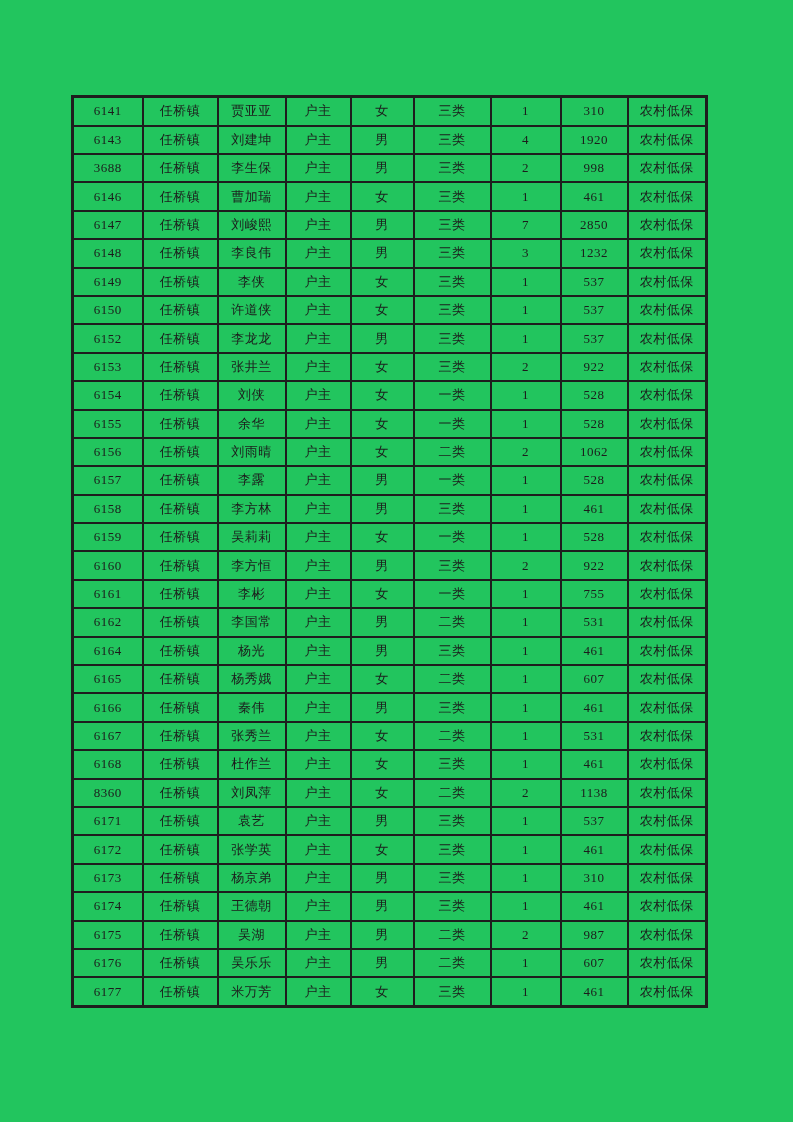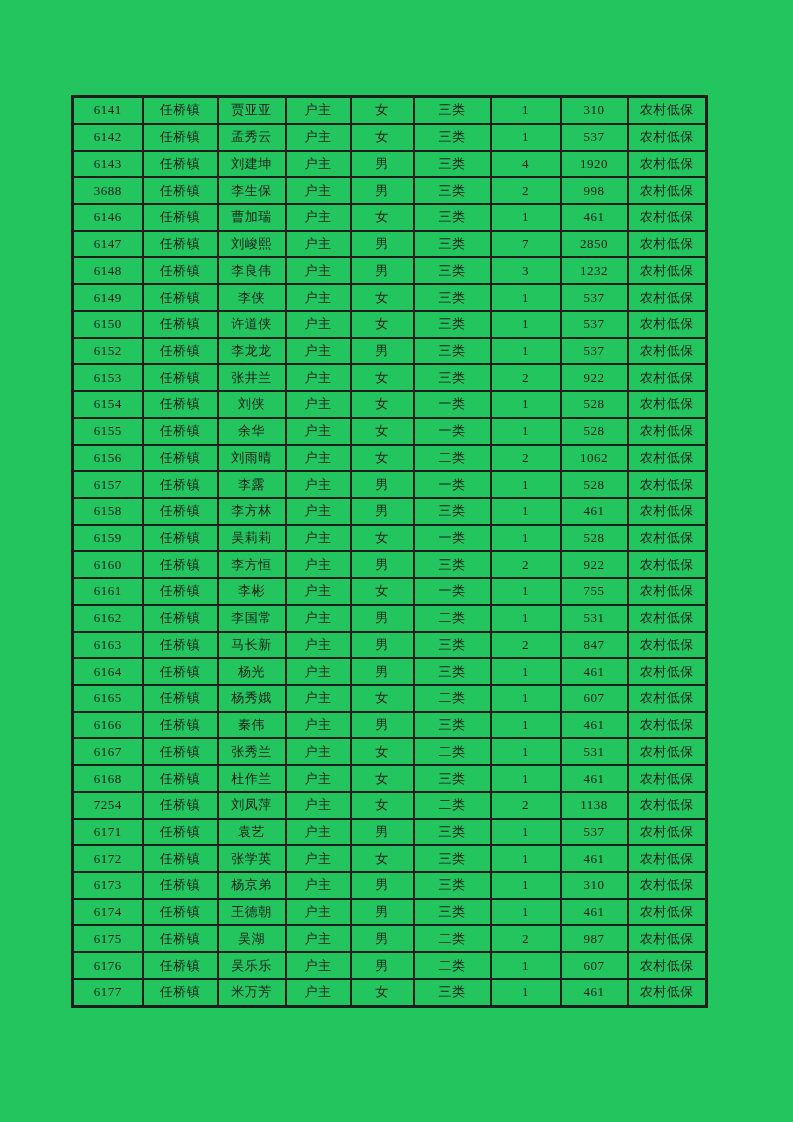--- a/index.html
+++ b/index.html
@@ -79,31 +79,20 @@
             <td>任桥镇</td>
             <td>贾亚亚</td>
             <td>户主</td>
             <td>女</td>
             <td>三类</td>
             <td>1</td>
             <td>310</td>
             <td>农村低保</td>
           </tr>
           <tr>
-            <td>6142</td>
-            <td>任桥镇</td>
-            <td>孟秀云</td>
-            <td>户主</td>
-            <td>女</td>
-            <td>三类</td>
-            <td>1</td>
-            <td>537</td>
-            <td>农村低保</td>
-          </tr>
-          <tr>
             <td>6143</td>
             <td>任桥镇</td>
             <td>刘建坤</td>
             <td>户主</td>
             <td>男</td>
             <td>三类</td>
             <td>4</td>
             <td>1920</td>
             <td>农村低保</td>
           </tr>
@@ -288,31 +277,20 @@
             <td>任桥镇</td>
             <td>李国常</td>
             <td>户主</td>
             <td>男</td>
             <td>二类</td>
             <td>1</td>
             <td>531</td>
             <td>农村低保</td>
           </tr>
           <tr>
-            <td>6163</td>
-            <td>任桥镇</td>
-            <td>马长新</td>
-            <td>户主</td>
-            <td>男</td>
-            <td>三类</td>
-            <td>2</td>
-            <td>847</td>
-            <td>农村低保</td>
-          </tr>
-          <tr>
             <td>6164</td>
             <td>任桥镇</td>
             <td>杨光</td>
             <td>户主</td>
             <td>男</td>
             <td>三类</td>
             <td>1</td>
             <td>461</td>
             <td>农村低保</td>
           </tr>
@@ -354,21 +332,21 @@
             <td>任桥镇</td>
             <td>杜作兰</td>
             <td>户主</td>
             <td>女</td>
             <td>三类</td>
             <td>1</td>
             <td>461</td>
             <td>农村低保</td>
           </tr>
           <tr>
-            <td>7254</td>
+            <td>8360</td>
             <td>任桥镇</td>
             <td>刘凤萍</td>
             <td>户主</td>
             <td>女</td>
             <td>二类</td>
             <td>2</td>
             <td>1138</td>
             <td>农村低保</td>
           </tr>
           <tr>

